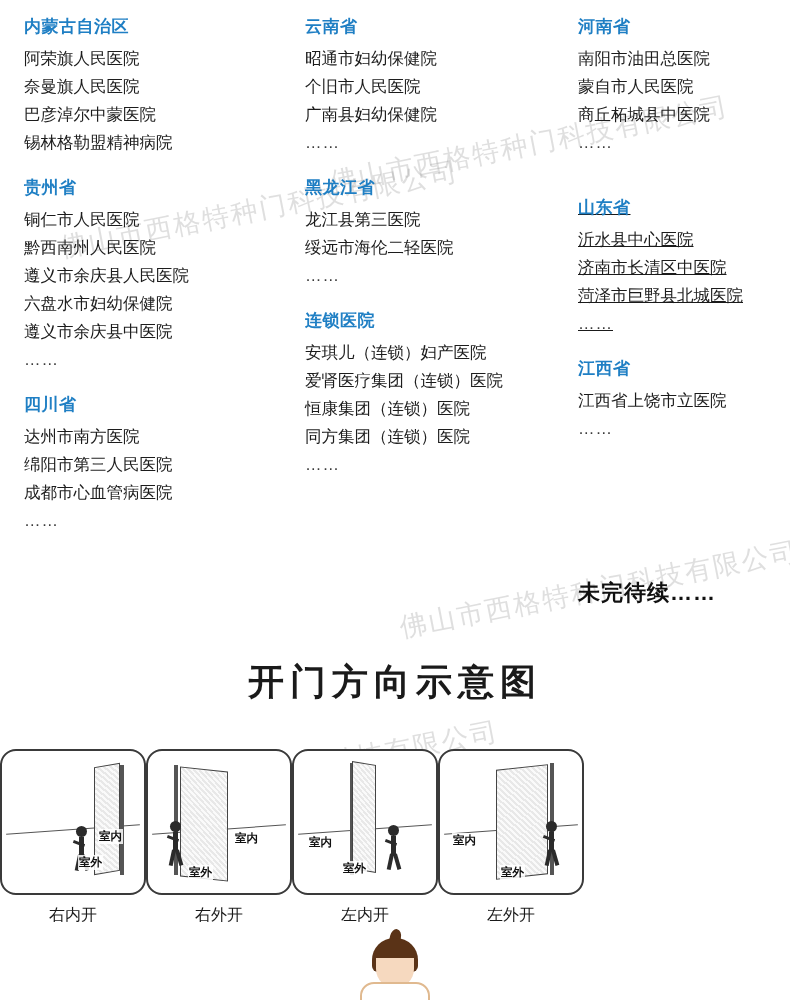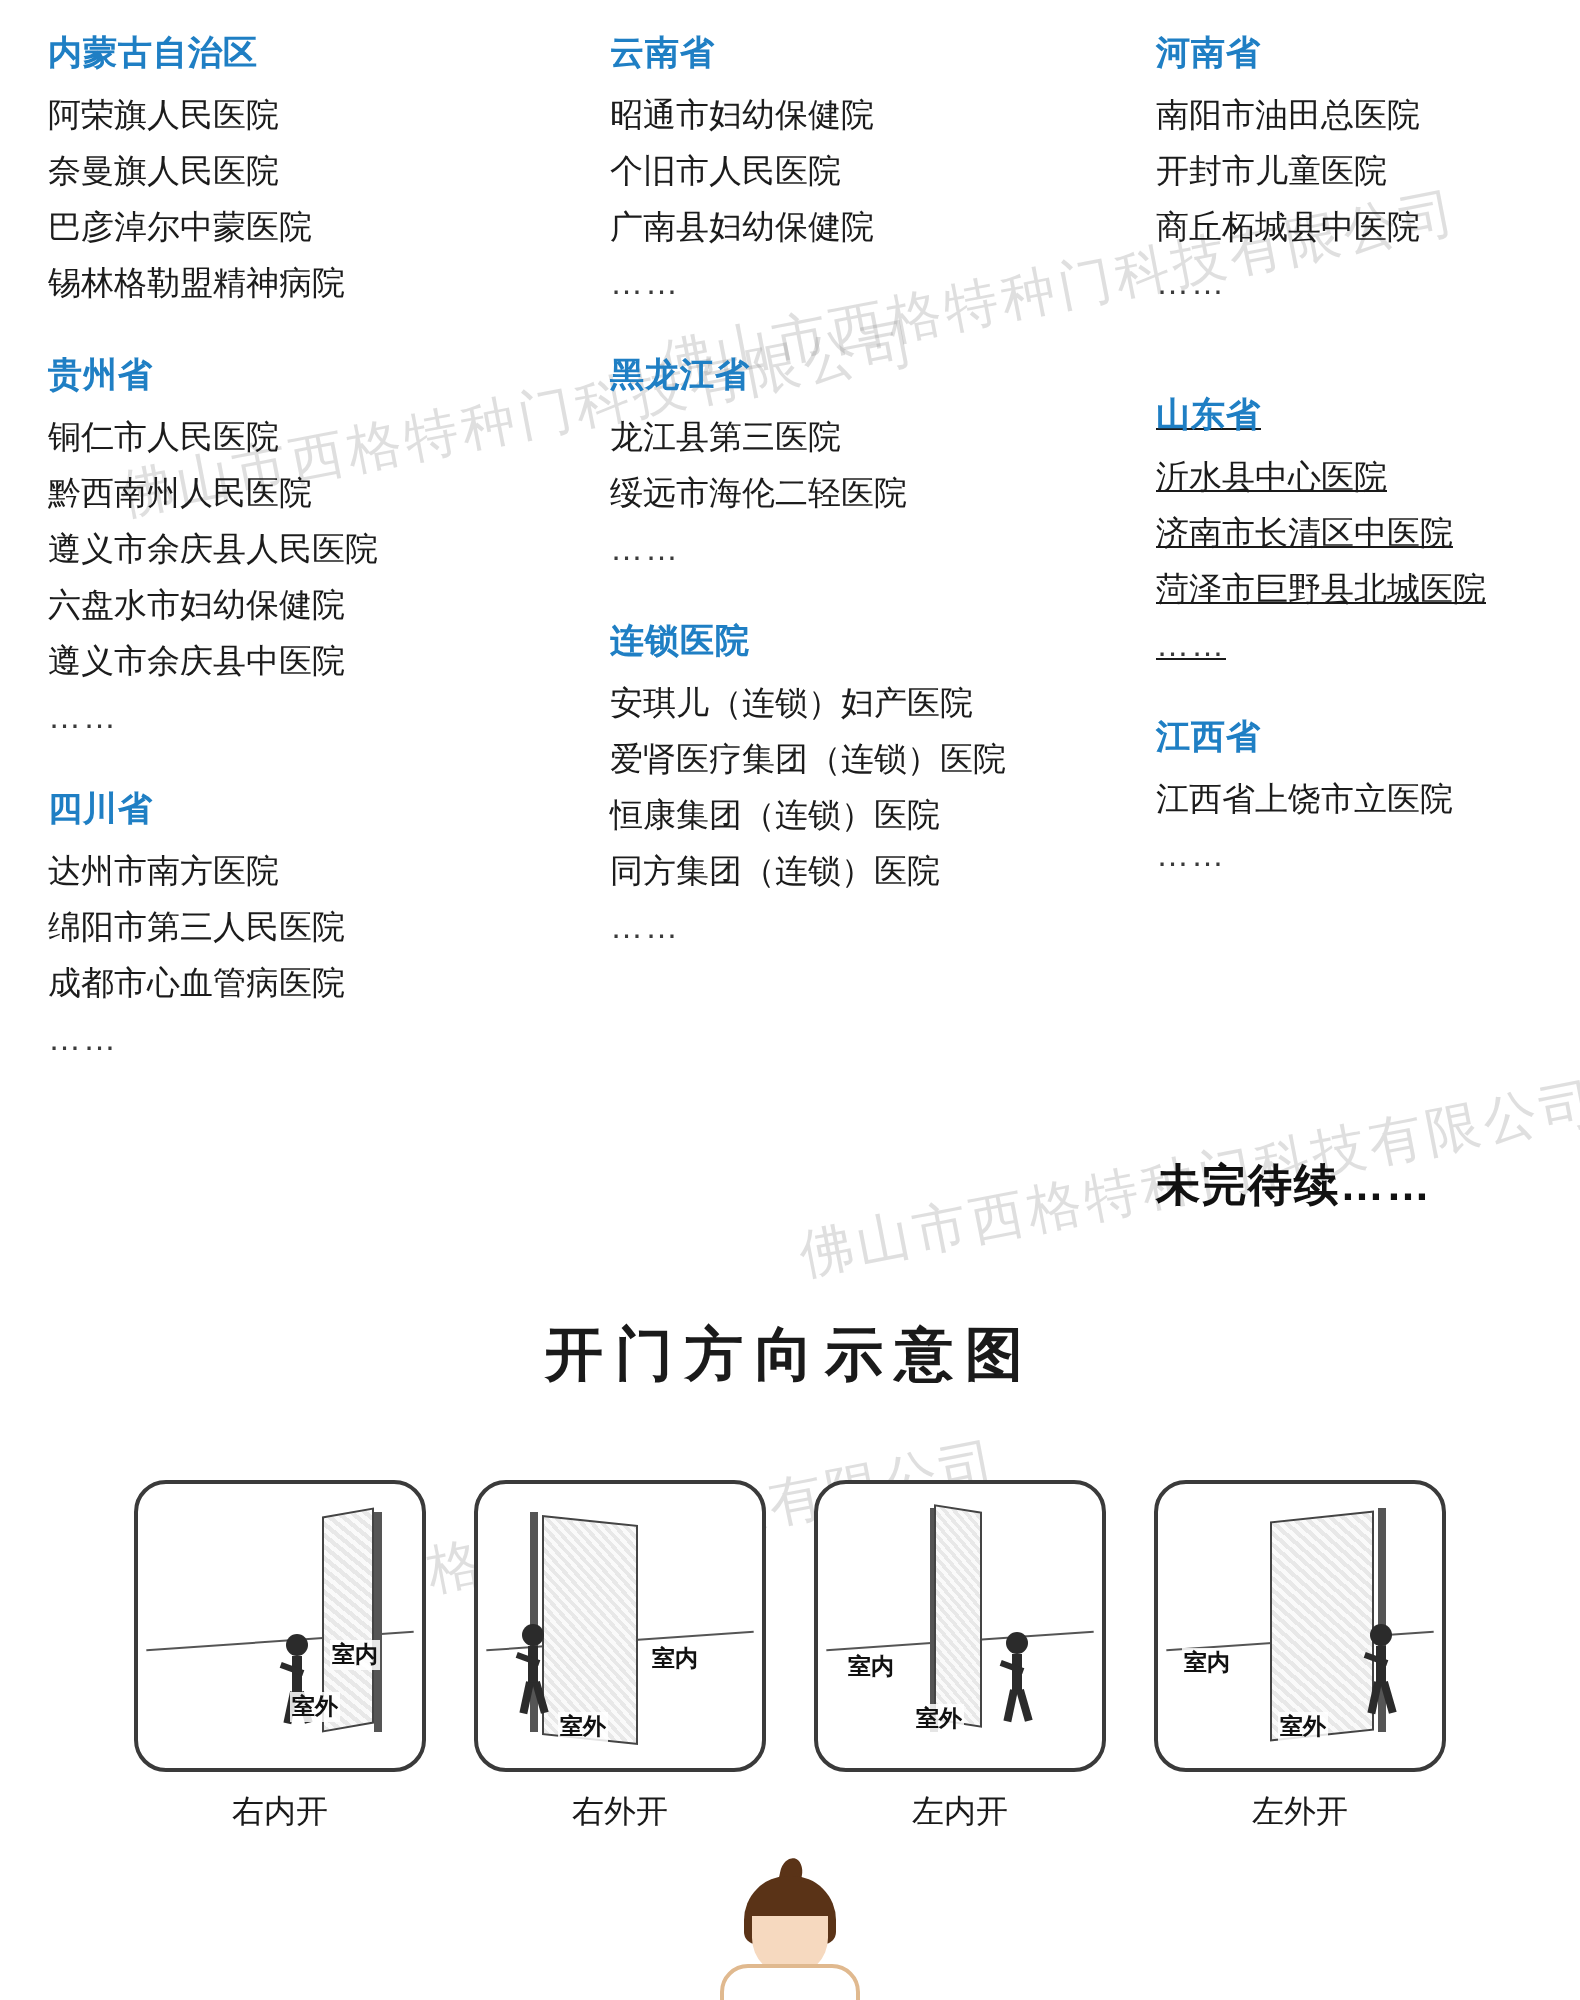--- a/index.html
+++ b/index.html
@@ -91,31 +91,29 @@
   
   .diagram-section {
     position: absolute;
     left: 0;
     top: 640px;
     width: 790px;
     z-index: 10;
   }
   .diagram-title {
     text-align: center;
-    font-size: 29px;
+    font-size: 36px;
     font-weight: bold;
     color: #1a1a1a;
     letter-spacing: 6px;
     margin-top: 18px;
     font-family: "Liberation Sans", "DejaVu Sans", sans-serif;
   }
   .panels {
     display: flex;
-    justify-content: center;
-    gap: 24px;
     margin-top: 42px;
   }
   .panel { width: 146px; }
   .panel-box {
     width: 146px;
     height: 146px;
     border: 2px solid #3a3a3a;
     border-radius: 16px;
     position: relative;
     background: #fff;
@@ -281,21 +279,21 @@
       <div class="item">恒康集团（连锁）医院</div>
       <div class="item">同方集团（连锁）医院</div>
       <div class="ellipsis">……</div>
     </div>
   </div>
 
   <div class="col col-3">
     <div class="group">
       <div class="group-title">河南省</div>
       <div class="item">南阳市油田总医院</div>
-      <div class="item">开封市儿童医院</div>
+      <div class="item">蒙自市人民医院</div>
       <div class="item">商丘柘城县中医院</div>
       <div class="ellipsis">……</div>
     </div>
     <div class="group" style="margin-top:40px;text-decoration:underline;">
       <div class="group-title">山东省</div>
       <div class="item">沂水县中心医院</div>
       <div class="item">济南市长清区中医院</div>
       <div class="item">菏泽市巨野县北城医院</div>
       <div class="ellipsis">……</div>
     </div>

